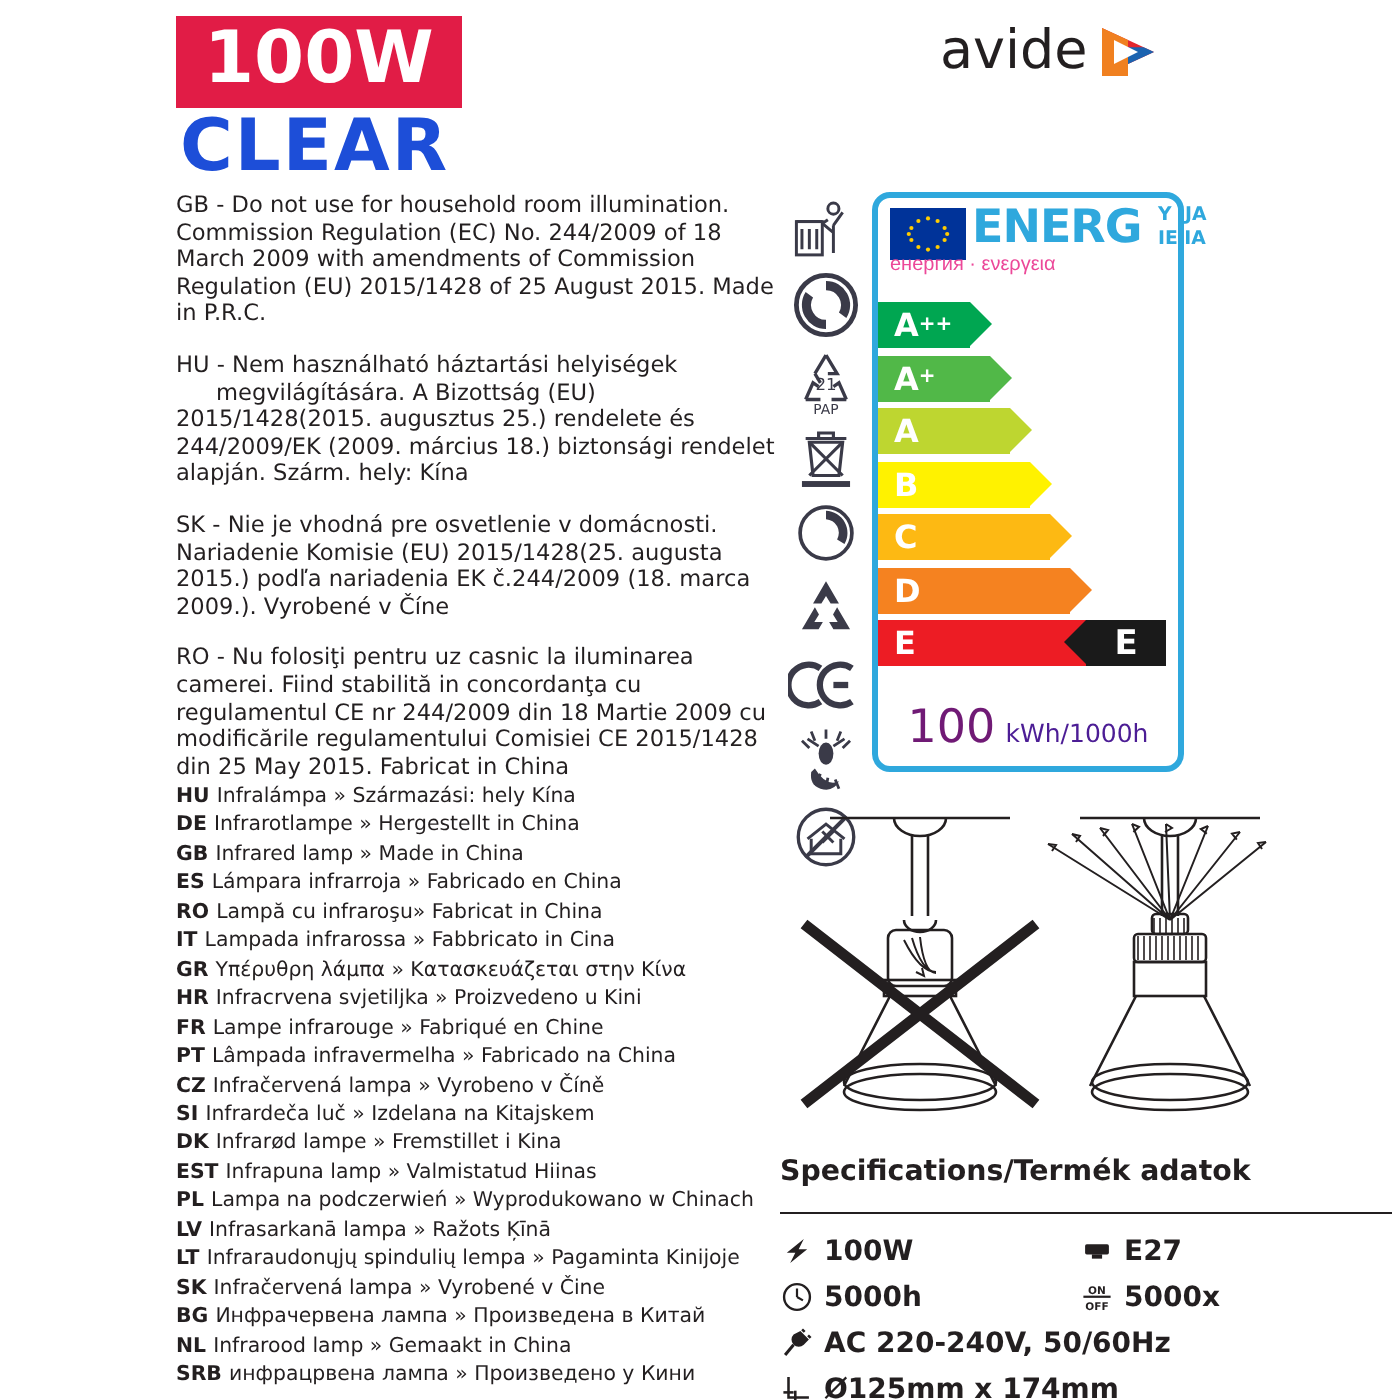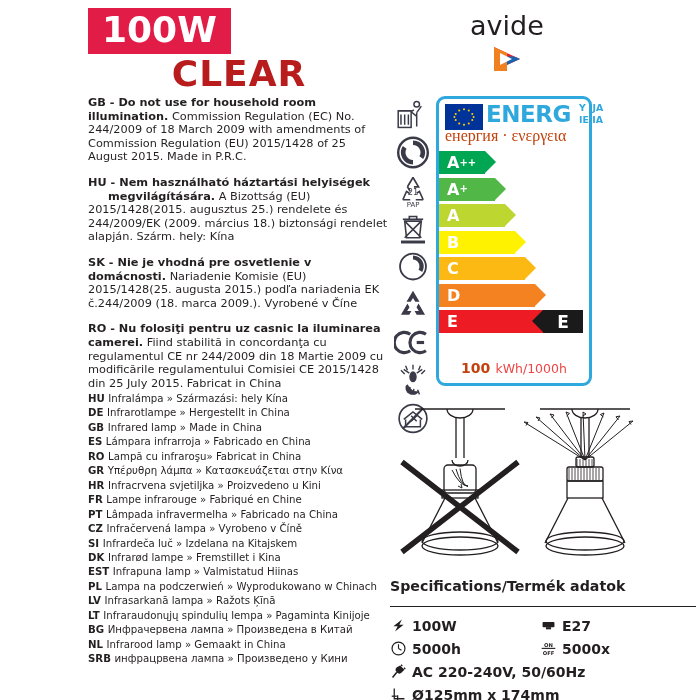--- a/index.html
+++ b/index.html
@@ -21,38 +21,37 @@
     background:#e11c46;
     color:#ffffff;
     font-weight:bold;
     font-size:36px;
     line-height:38px;
     letter-spacing:0px;
     padding:3px 14px 5px 14px;
   }
   .clear-text{
     display:block;
-    color:#b91c1c;
+    color:#1d4ed8;
     font-weight:bold;
     font-size:36px;
     line-height:38px;
     letter-spacing:1px;
     margin-top:1px;
     margin-left:2px;
-    text-align:center;
-  }
-  .brand{position:absolute;left:470px;top:10px;display:flex;align-items:center;gap:4px;flex-direction:column;}
+  }
+  .brand{position:absolute;left:470px;top:10px;display:flex;align-items:center;gap:4px;}
   .brand-name{font-size:27px;font-weight:normal;color:#231f20;letter-spacing:0px;font-family:"DejaVu Sans",sans-serif;}
   .brand-mark{width:32px;height:28px;display:block;}
 
   
   .legal{position:absolute;left:88px;top:96px;width:300px;}
   .legal p{margin:0 0 12px 0;font-size:11.3px;line-height:13.6px;}
   .legal p:last-child{margin-bottom:0;}
-  .legal b{font-weight:bold;}
+  .legal b{font-weight:normal;}
   .legal .ind{display:inline-block;}
 
   
   .langlist{position:absolute;left:88px;top:392px;width:300px;}
   .langrow{font-size:10.2px;line-height:14.45px;white-space:nowrap;}
   .langrow .code{font-weight:bold;}
 
   
   .iconcol{position:absolute;left:392px;top:96px;width:42px;text-align:right;}
   .ico{width:38px;height:37px;display:block;margin:0 auto 1px auto;}
@@ -73,22 +72,22 @@
     font-size:23px;font-weight:bold;color:#2fa8dd;letter-spacing:-0.5px;
     font-family:"DejaVu Sans",sans-serif;
   }
   .en-sup{
     position:absolute;left:140px;top:3px;width:30px;
     font-size:9.4px;font-weight:bold;color:#2fa8dd;line-height:11.5px;
     letter-spacing:0px;
   }
   .en-sub{
     position:absolute;left:6px;top:28px;
-    font-size:16px;color:#c2410c;letter-spacing:0px;
-    font-family:Liberation Serif, serif;
+    font-size:10px;color:#ec4899;letter-spacing:0px;
+    font-family:Liberation Sans, sans-serif;
   }
   .en-scale{position:absolute;left:0;top:52px;width:100%;height:186px;}
   .bar-row{position:relative;height:25px;margin-bottom:1.5px;}
   .bar{
     position:relative;height:23px;display:flex;align-items:center;
     color:#ffffff;font-weight:bold;font-size:16px;
     padding-left:8px;box-sizing:border-box;
   }
   .bar .sup{font-size:10px;vertical-align:super;line-height:0;}
   .arrowtip{
@@ -103,22 +102,22 @@
   }
   .sel-arrow:before{
     content:"";position:absolute;left:-11px;top:0;width:0;height:0;
     border-top:11.5px solid transparent;border-bottom:11.5px solid transparent;
     border-right:11px solid #1a1a1a;
   }
   .en-foot{
     position:absolute;left:0;bottom:6px;width:100%;
     text-align:center;
   }
-  .en-kwh-num{font-size:14px;font-weight:bold;color:#c2410c;}
-  .en-kwh-unit{font-size:12.5px;color:#ef4444;}
+  .en-kwh-num{font-size:23px;font-weight:normal;color:#701a75;}
+  .en-kwh-unit{font-size:12.5px;color:#4c1d95;}
 
   
   .lamps{position:absolute;left:390px;top:400px;width:310px;height:172px;}
 
   
   .specs{position:absolute;left:390px;top:578px;width:306px;}
   .specs-title{
     font-size:14.2px;font-weight:bold;color:#231f20;
     border-bottom:1.6px solid #231f20;padding-bottom:12px;display:block;
   }
@@ -159,41 +158,43 @@
       <b>HU - Nem használható háztartási helyiségek</b><br>
       <b class="ind" style="margin-left:20px">megvilágítására.</b>
       <span>A Bizottság (EU) 2015/1428(2015. augusztus 25.) rendelete és 244/2009/EK (2009. március 18.) biztonsági rendelet alapján. Szárm. hely: Kína</span>
     </p>
     <p>
       <b>SK - Nie je vhodná pre osvetlenie v domácnosti.</b>
       <span>Nariadenie Komisie (EU) 2015/1428(25. augusta 2015.) podľa nariadenia EK č.244/2009 (18. marca 2009.). Vyrobené v Číne</span>
     </p>
     <p>
       <b>RO - Nu folosiţi pentru uz casnic la iluminarea camerei.</b>
-      <span>Fiind stabilită in concordanţa cu regulamentul CE nr 244/2009 din 18 Martie 2009 cu modificările regulamentului Comisiei CE 2015/1428 din 25 July 2015. Fabricat in China</span>
+      <span>Fiind stabilită in concordanţa cu regulamentul CE nr 244/2009 din 18 Martie 2009 cu modificările regulamentului Comisiei CE 2015/1428 din 25 May 2015. Fabricat in China</span>
     </p>
   </div>
 
   <div class="langlist" id="langlist">
       <div class="langrow"><span class="code">HU </span><span>Infralámpa » Származási: hely Kína</span></div>
       <div class="langrow"><span class="code">DE </span><span>Infrarotlampe » Hergestellt in China</span></div>
       <div class="langrow"><span class="code">GB </span><span>Infrared lamp » Made in China</span></div>
       <div class="langrow"><span class="code">ES </span><span>Lámpara infrarroja » Fabricado en China</span></div>
       <div class="langrow"><span class="code">RO </span><span>Lampă cu infraroşu» Fabricat in China</span></div>
+      <div class="langrow"><span class="code">IT </span><span>Lampada infrarossa » Fabbricato in Cina</span></div>
       <div class="langrow"><span class="code">GR </span><span>Υπέρυθρη λάμπα » Κατασκευάζεται στην Κίνα</span></div>
       <div class="langrow"><span class="code">HR </span><span>Infracrvena svjetiljka » Proizvedeno u Kini</span></div>
       <div class="langrow"><span class="code">FR </span><span>Lampe infrarouge » Fabriqué en Chine</span></div>
       <div class="langrow"><span class="code">PT </span><span>Lâmpada infravermelha » Fabricado na China</span></div>
       <div class="langrow"><span class="code">CZ </span><span>Infračervená lampa » Vyrobeno v Číně</span></div>
       <div class="langrow"><span class="code">SI </span><span>Infrardeča luč » Izdelana na Kitajskem</span></div>
       <div class="langrow"><span class="code">DK </span><span>Infrarød lampe » Fremstillet i Kina</span></div>
       <div class="langrow"><span class="code">EST </span><span>Infrapuna lamp » Valmistatud Hiinas</span></div>
       <div class="langrow"><span class="code">PL </span><span>Lampa na podczerwień » Wyprodukowano w Chinach</span></div>
       <div class="langrow"><span class="code">LV </span><span>Infrasarkanā lampa » Ražots Ķīnā</span></div>
       <div class="langrow"><span class="code">LT </span><span>Infraraudonųjų spindulių lempa » Pagaminta Kinijoje</span></div>
+      <div class="langrow"><span class="code">SK </span><span>Infračervená lampa » Vyrobené v Čine</span></div>
       <div class="langrow"><span class="code">BG </span><span>Инфрачервена лампа » Произведена в Китай</span></div>
       <div class="langrow"><span class="code">NL </span><span>Infrarood lamp » Gemaakt in China</span></div>
       <div class="langrow"><span class="code">SRB </span><span>инфрацрвена лампа » Произведено у Кини</span></div>
     </div>
 
   <div class="iconcol">
 
     <svg class="ico" viewBox="0 0 40 40">
       <g fill="none" stroke="#3a3a48" stroke-width="1.6">
         <rect x="4" y="16" width="14" height="18"></rect>

